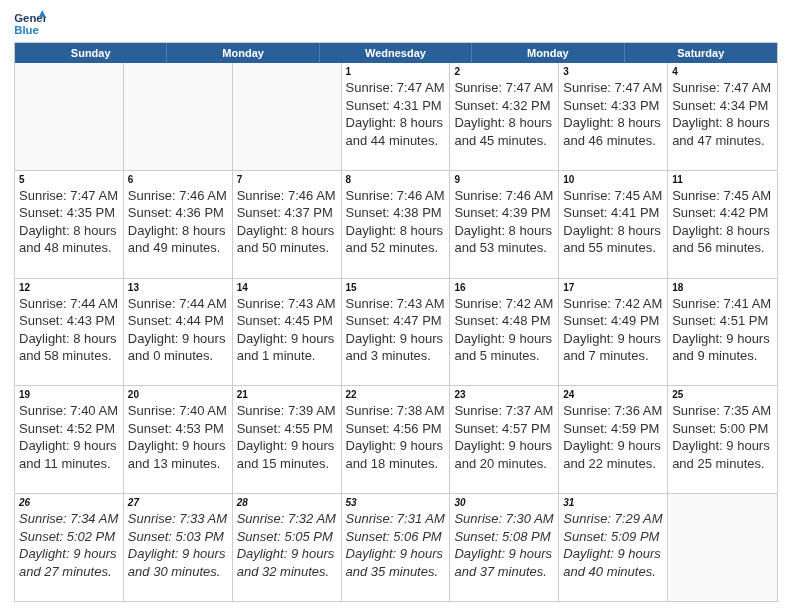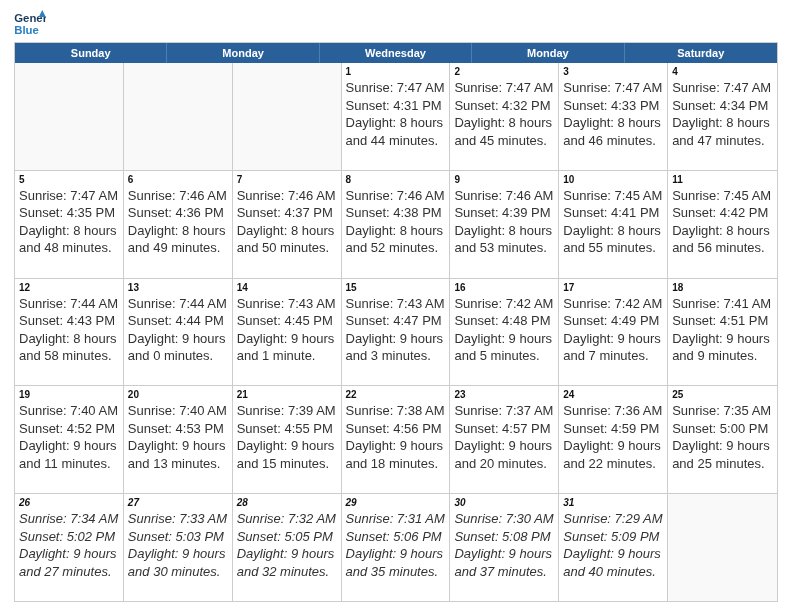--- a/index.html
+++ b/index.html
@@ -244,21 +244,21 @@
           </div>
           <div class="cal-cell">
             <div class="day-num">27</div>
             <div class="cell-text">Sunrise: 7:33 AM<br>Sunset: 5:03 PM<br>Daylight: 9 hours<br>and 30 minutes.</div>
           </div>
           <div class="cal-cell">
             <div class="day-num">28</div>
             <div class="cell-text">Sunrise: 7:32 AM<br>Sunset: 5:05 PM<br>Daylight: 9 hours<br>and 32 minutes.</div>
           </div>
           <div class="cal-cell">
-            <div class="day-num">29</div>
+            <div class="day-num">53</div>
             <div class="cell-text">Sunrise: 7:31 AM<br>Sunset: 5:06 PM<br>Daylight: 9 hours<br>and 35 minutes.</div>
           </div>
           <div class="cal-cell">
             <div class="day-num">30</div>
             <div class="cell-text">Sunrise: 7:30 AM<br>Sunset: 5:08 PM<br>Daylight: 9 hours<br>and 37 minutes.</div>
           </div>
           <div class="cal-cell">
             <div class="day-num">31</div>
             <div class="cell-text">Sunrise: 7:29 AM<br>Sunset: 5:09 PM<br>Daylight: 9 hours<br>and 40 minutes.</div>
           </div>

